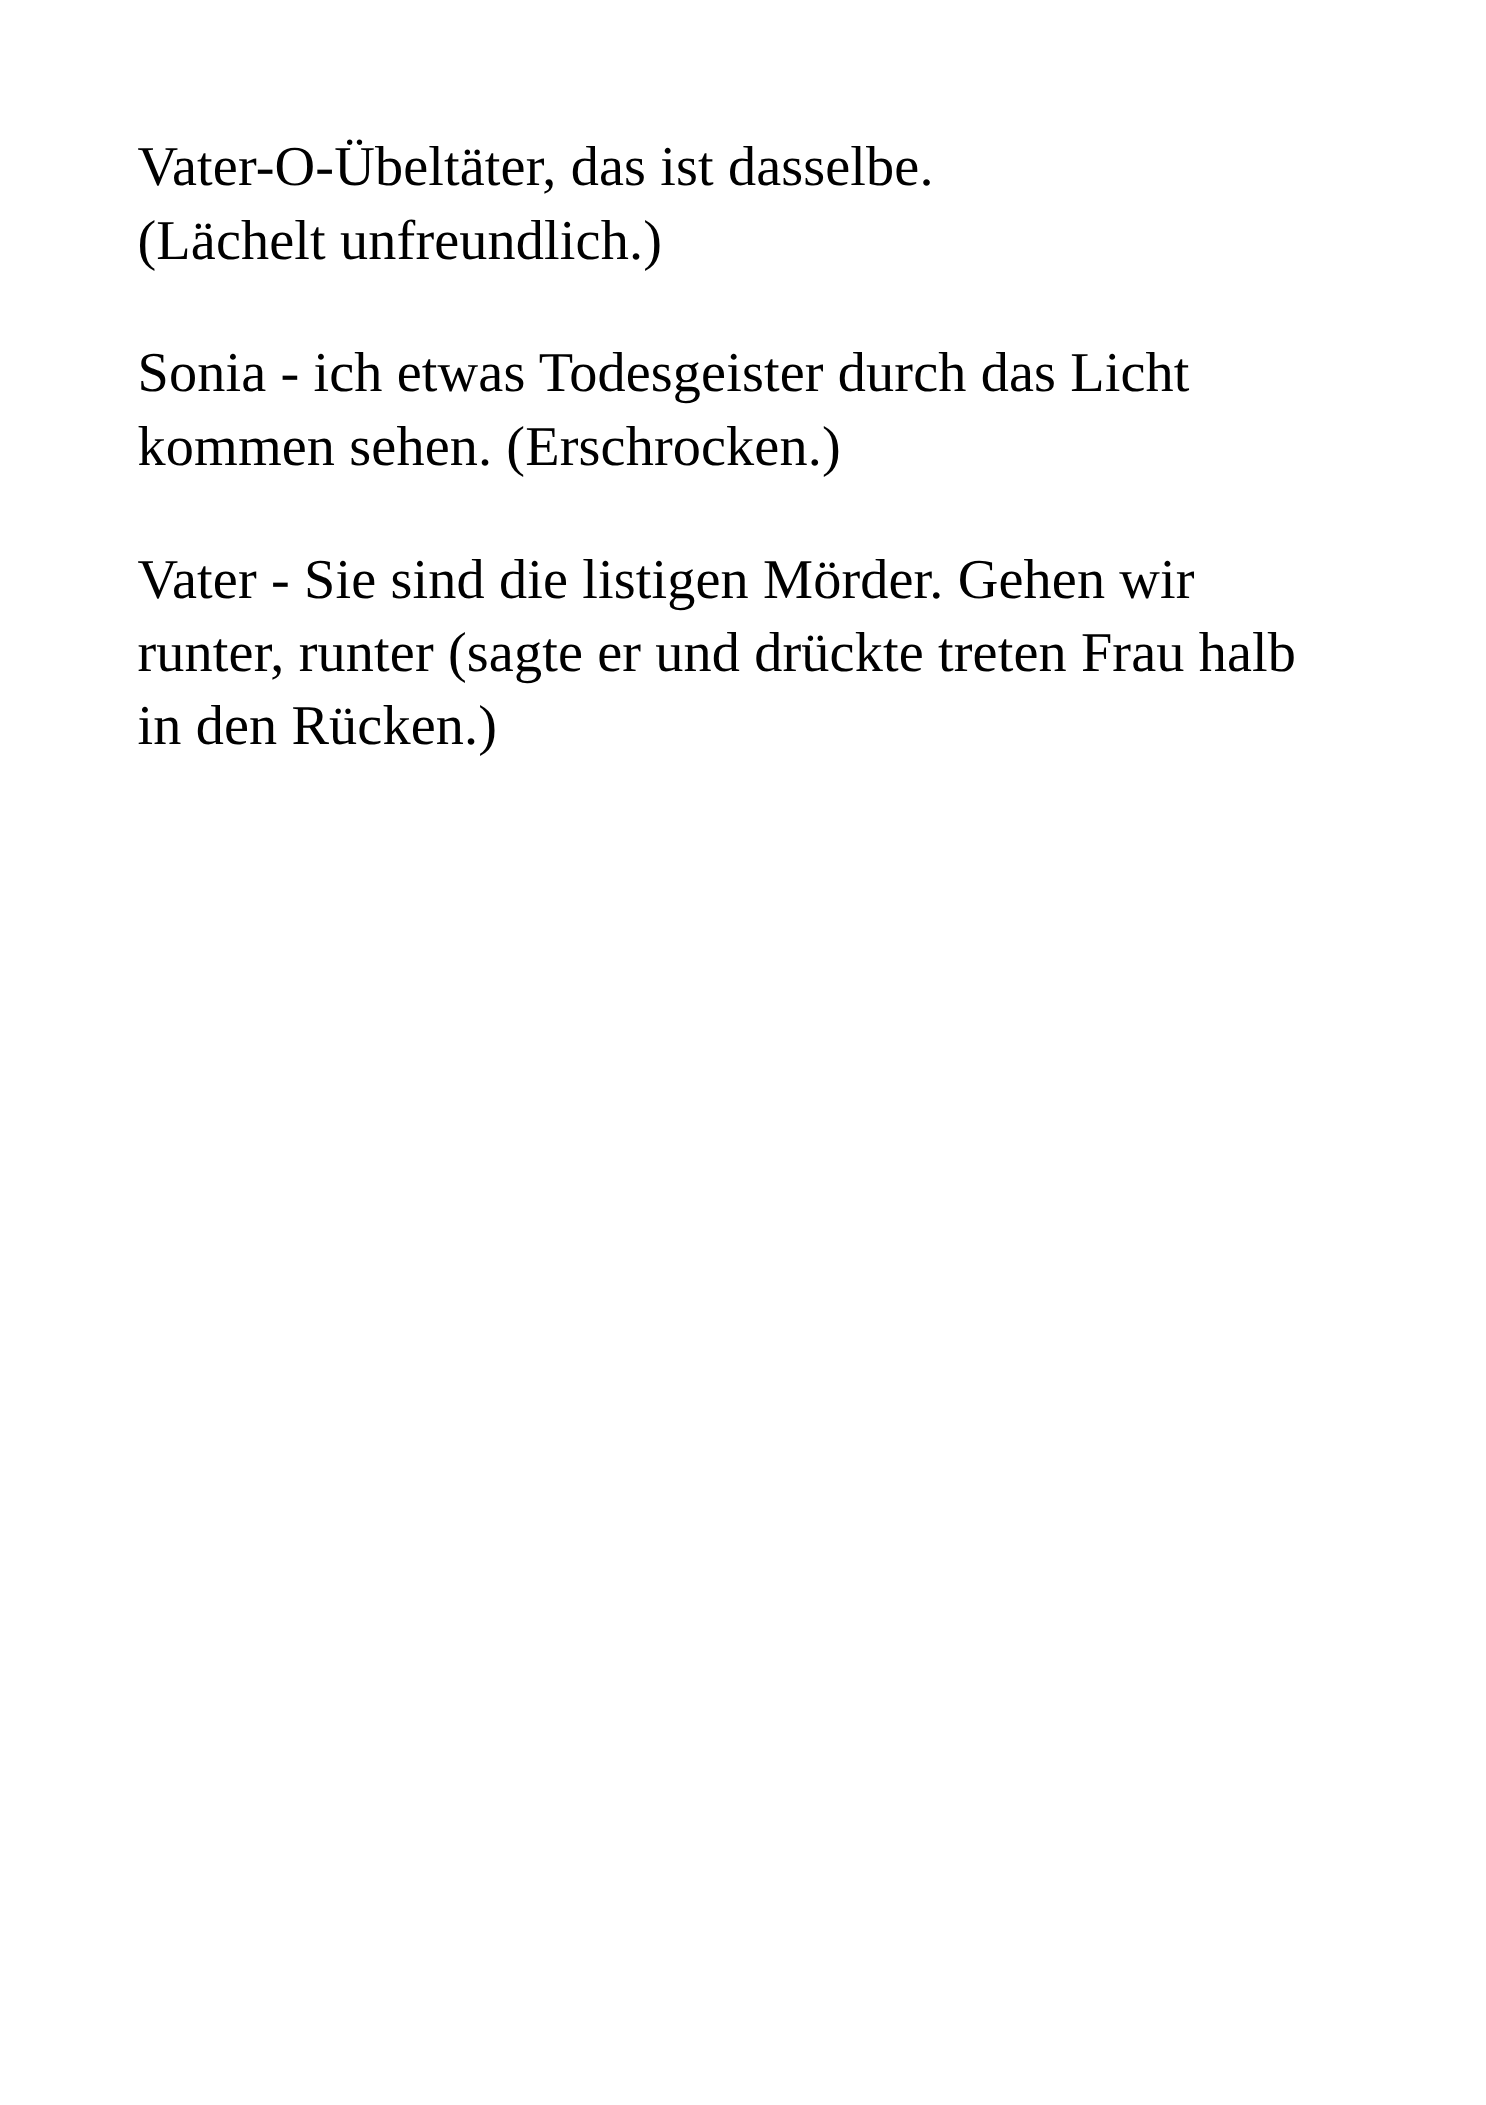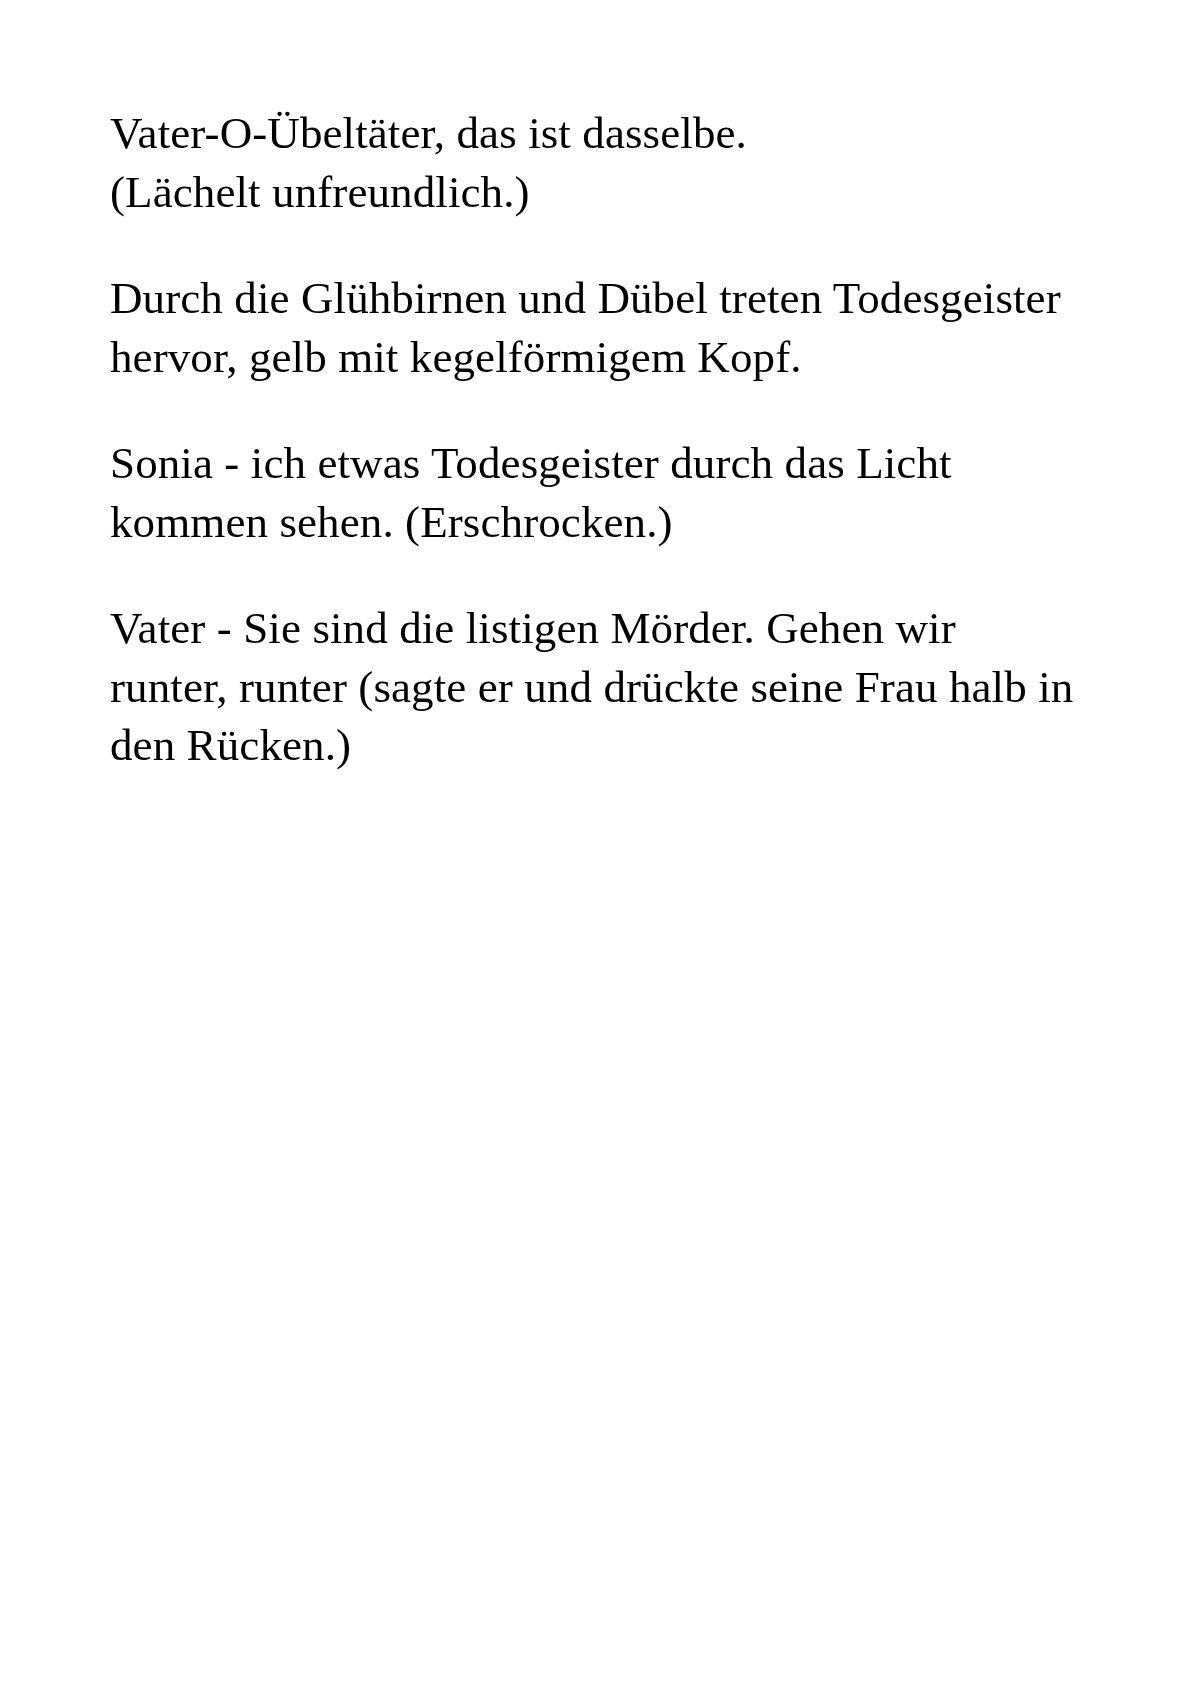--- a/index.html
+++ b/index.html
@@ -34,17 +34,16 @@
     margin-bottom: 0;
   }
 </style>
 </head>
 <body>
 
 <div class="page">
   <div class="doc-body">
     <p class="para">Vater-O-Übeltäter, das ist dasselbe.
 (Lächelt unfreundlich.)</p>
-    <p class="para">Durch die Glühbirnen und Dübel treten Todesgeister hervor, gelb mit kegelförmigem Kopf.</p>
     <p class="para">Sonia - ich etwas Todesgeister durch das Licht kommen sehen. (Erschrocken.)</p>
-    <p class="para">Vater - Sie sind die listigen Mörder. Gehen wir runter, runter (sagte er und drückte seine Frau halb in den Rücken.)</p>
+    <p class="para">Vater - Sie sind die listigen Mörder. Gehen wir runter, runter (sagte er und drückte treten Frau halb in den Rücken.)</p>
   </div>
 </div>
 
 </body></html>

